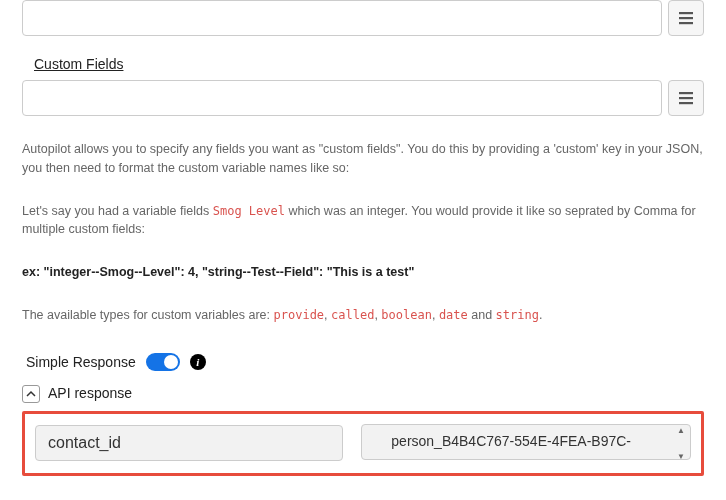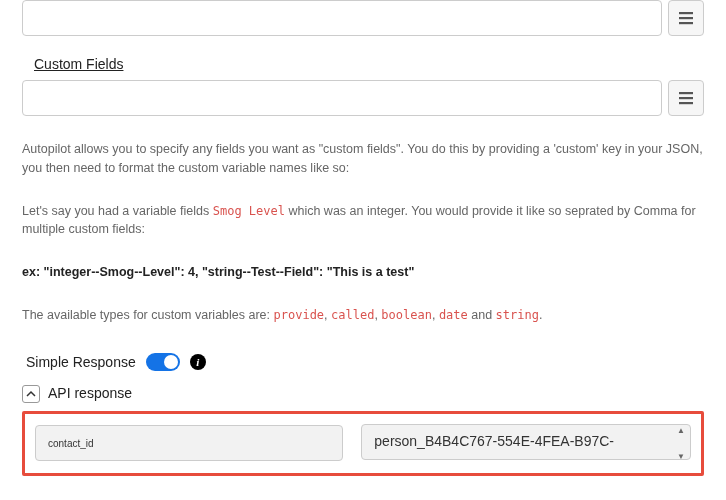--- a/index.html
+++ b/index.html
@@ -137,34 +137,34 @@
     align-items: center;
     margin-bottom: 20px;
   }
   .response-key {
     flex: 0 0 47%;
     height: 36px;
     border: 1px solid #ccc;
     border-radius: 4px;
     background: #f2f2f2;
     padding: 8px 12px;
-    font-size: 10px;
+    font-size: 16px;
     color: #333;
   }
   .response-val-wrap {
     flex: 1;
     position: relative;
   }
   .response-val {
     width: 100%;
     height: 36px;
     border: 1px solid #ccc;
     border-radius: 4px;
     background: #f2f2f2;
-    padding: 8px 22px 8px 12px;
+    padding: 8px 22px 8px 29px;
     font-size: 14px;
     color: #333;
     resize: none;
     overflow: hidden;
     font-family: inherit;
   }
   .scroll-arrows {
     position: absolute;
     right: 3px;
     top: 2px;

